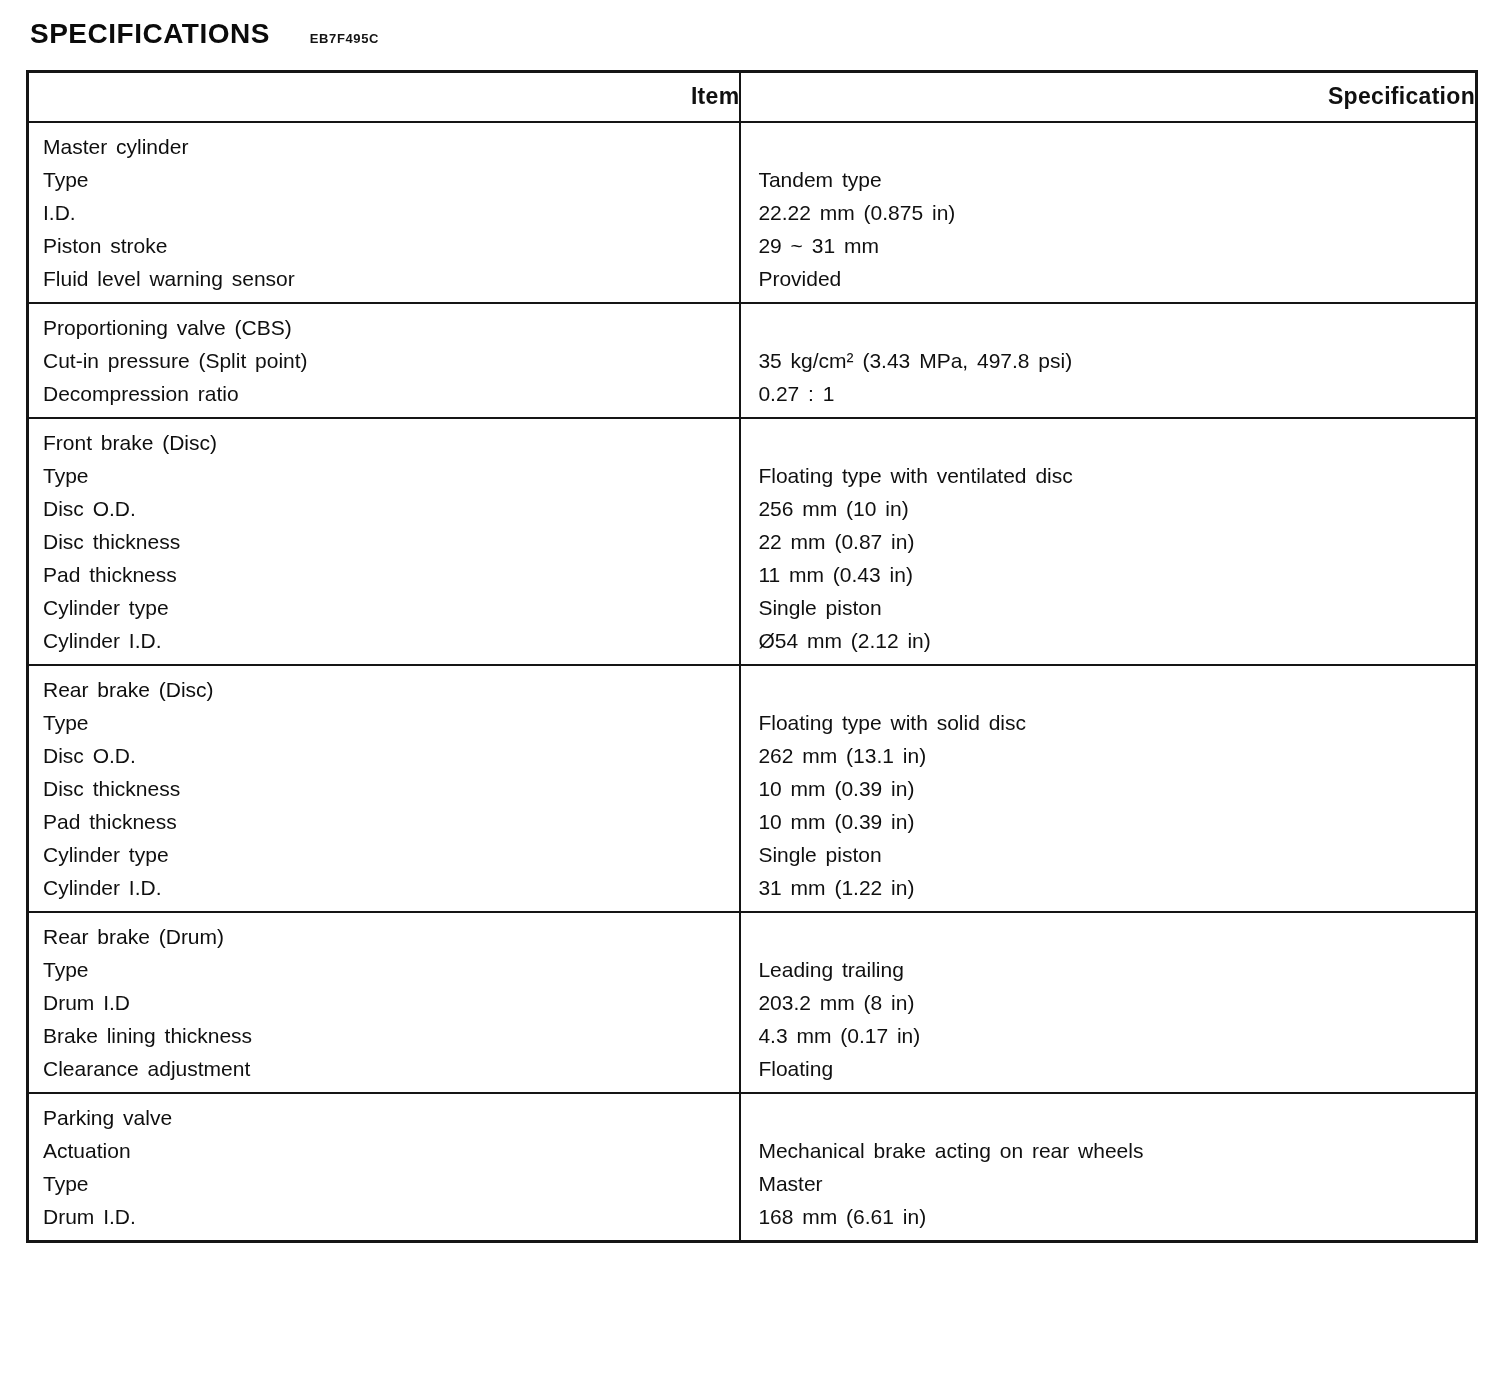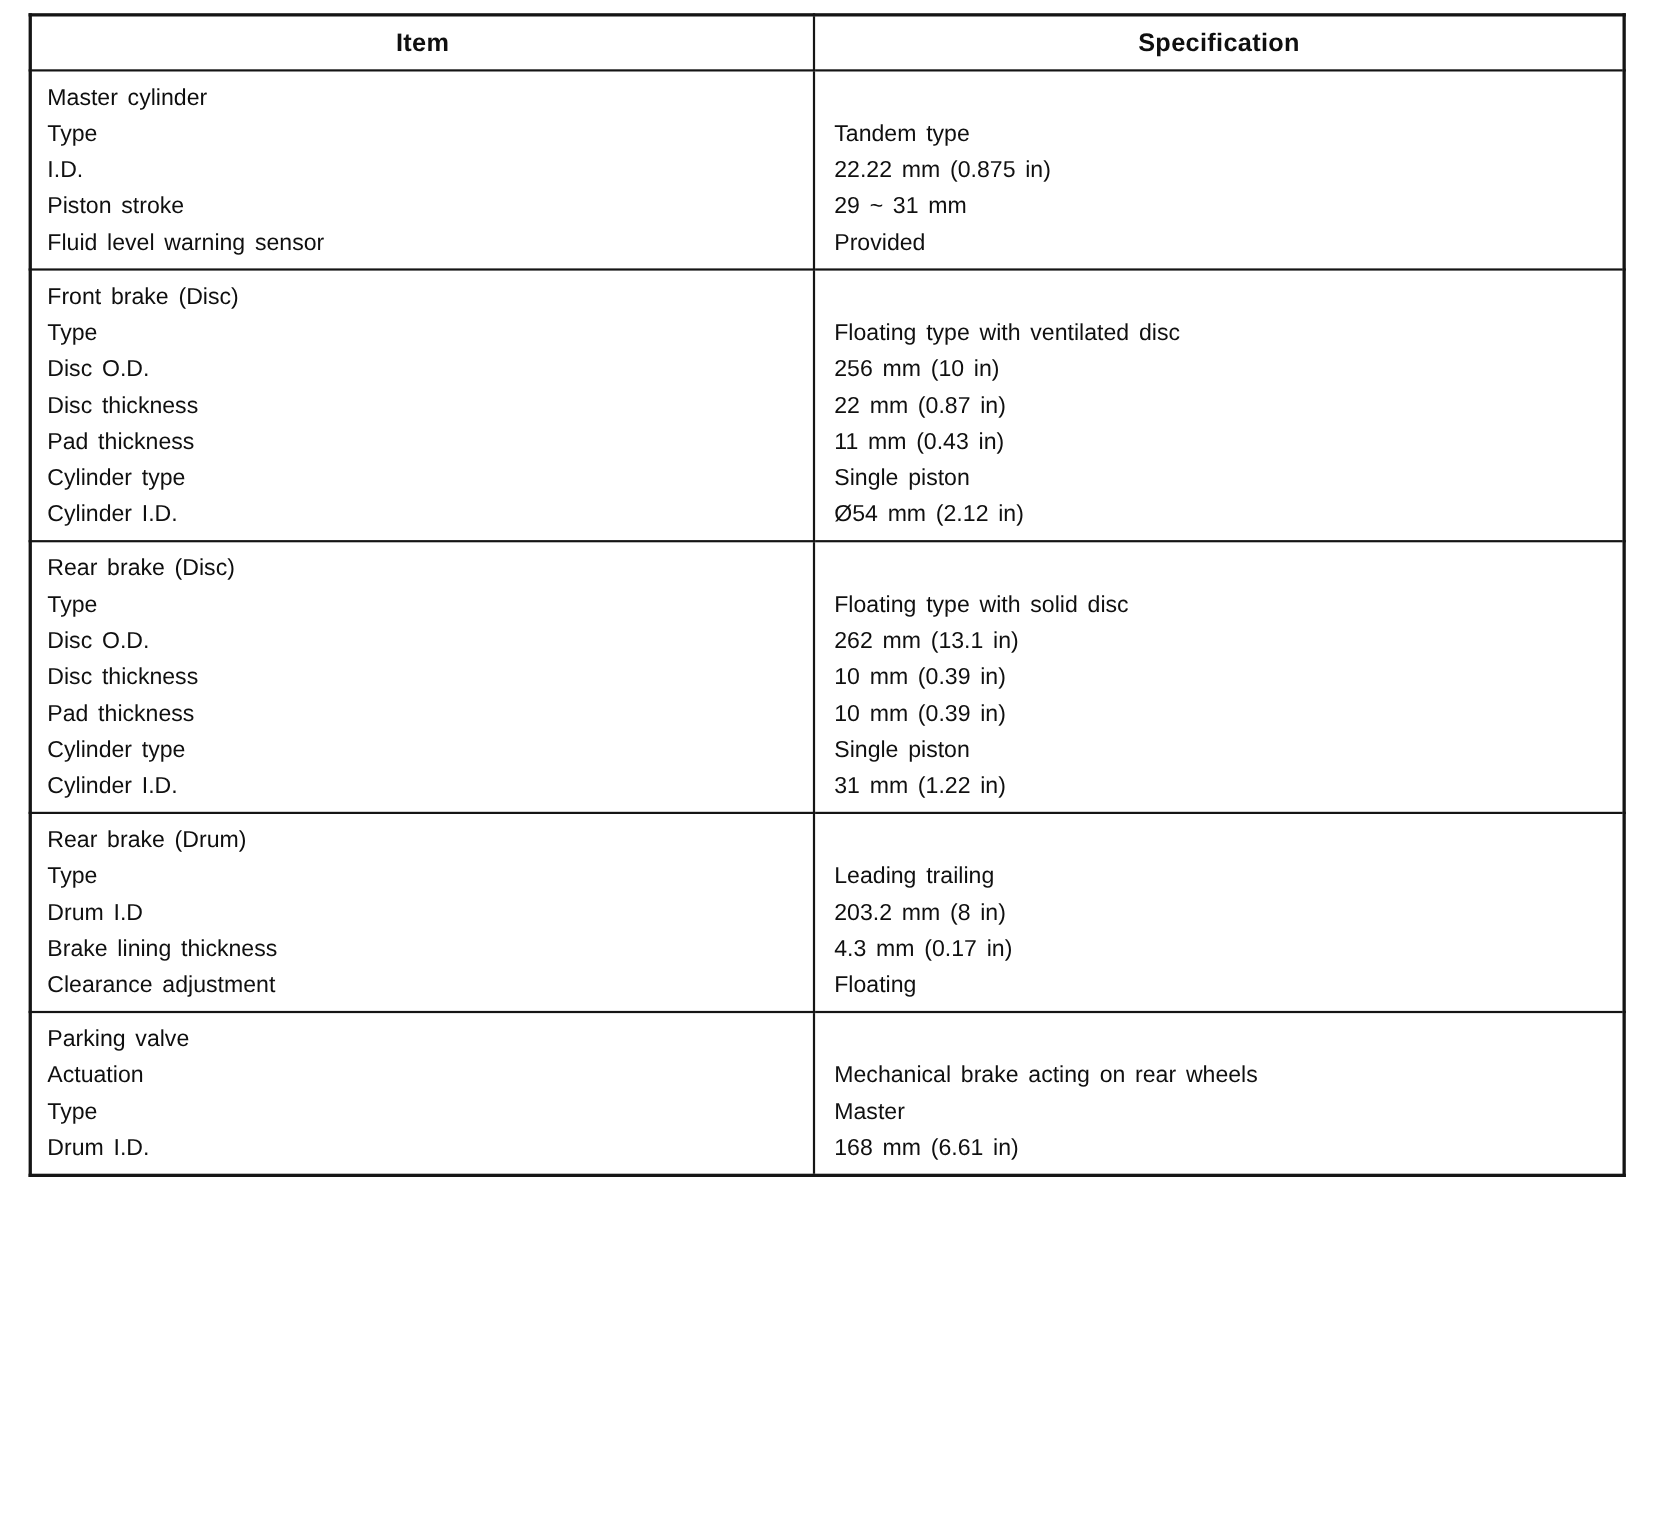--- a/index.html
+++ b/index.html
@@ -40,21 +40,21 @@
     border: 3px solid #151515;
   }
   .spec-table th,
   .spec-table td {
     border: 2px solid #151515;
   }
   .spec-table th {
     height: 50px;
     font-size: 23px;
     font-weight: bold;
-    text-align: center;
+    text-align: right;
     vertical-align: middle;
     letter-spacing: 0.3px;
   }
   .spec-table td {
     vertical-align: top;
     font-size: 21px;
     padding: 7px 14px 7px 14px;
     word-spacing: 3px;
   }
   td.spec-cell { padding-left: 17px; }
@@ -63,20 +63,24 @@
     white-space: nowrap;
     overflow: hidden;
   }
   .group-name { color: #0e0e0e; }
 </style>
 </head>
 <body>
 
 <div class="page">
 
+  <div class="title-row">
+    <span class="page-title">SPECIFICATIONS</span>
+    <span class="section-code">EB7F495C</span>
+  </div>
 
   <table class="spec-table">
     <colgroup>
       <col style="width:49.2%">
       <col style="width:50.8%">
     </colgroup>
     <thead>
       <tr>
         <th>Item</th>
         <th>Specification</th>
@@ -90,20 +94,32 @@
             <div class="line">I.D.</div>
             <div class="line">Piston stroke</div>
             <div class="line">Fluid level warning sensor</div>
           </td>
           <td class="spec-cell">
             <div class="line">&nbsp;</div>
             <div class="line">Tandem type</div>
             <div class="line">22.22 mm (0.875 in)</div>
             <div class="line">29 ~ 31 mm</div>
             <div class="line">Provided</div>
+          </td>
+        </tr>
+        <tr>
+          <td class="item-cell">
+            <div class="line group-name">Proportioning valve (CBS)</div>
+            <div class="line">Cut-in pressure (Split point)</div>
+            <div class="line">Decompression ratio</div>
+          </td>
+          <td class="spec-cell">
+            <div class="line">&nbsp;</div>
+            <div class="line">35 kg/cm² (3.43 MPa, 497.8 psi)</div>
+            <div class="line">0.27 : 1</div>
           </td>
         </tr>
         <tr>
           <td class="item-cell">
             <div class="line group-name">Front brake (Disc)</div>
             <div class="line">Type</div>
             <div class="line">Disc O.D.</div>
             <div class="line">Disc thickness</div>
             <div class="line">Pad thickness</div>
             <div class="line">Cylinder type</div>

